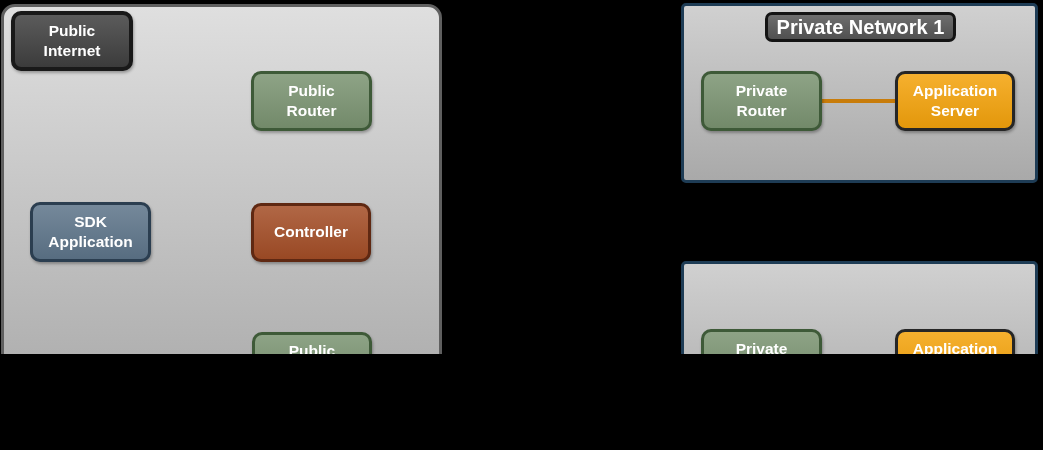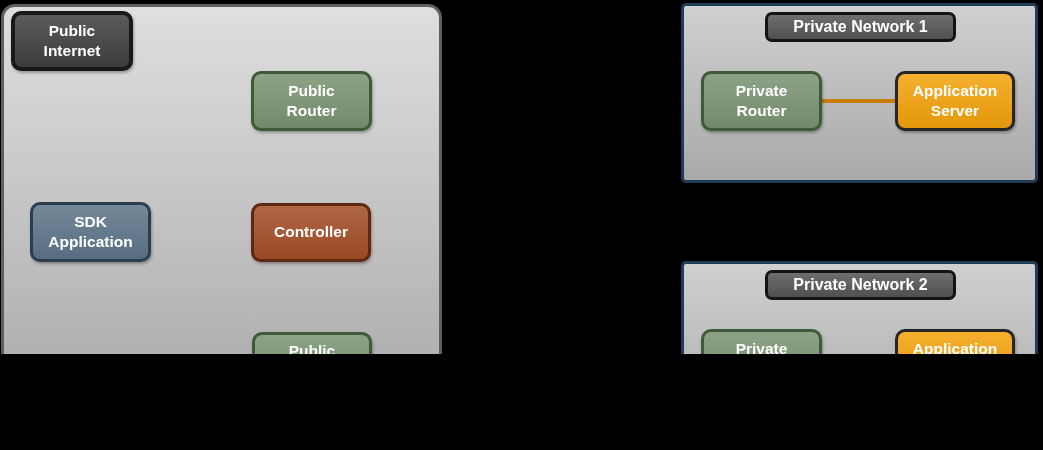--- a/index.html
+++ b/index.html
@@ -82,21 +82,21 @@
     width: 191px; height: 30px;
     box-sizing: border-box;
     background-color: var(--header-fill, #565656);
     border: 3px solid var(--header-border, #141414);
     border-radius: 7px;
     display: flex;
     align-items: center;
     justify-content: center;
     z-index: 1;
   }
-  .net-header .node-label { font-size: 16px; }
+  .net-header .node-label { font-size: 20px; }
   .pos-private-router { left: 17px;  top: 65px; width: 121px; height: 60px; }
   .pos-app-server     { left: 211px; top: 65px; width: 120px; height: 60px; }
   .connector {
     position: absolute;
     left: 136px; top: 93px;
     width: 77px; height: 4px;
     background-color: var(--connector-color, #c87c0a);
     z-index: 0;
   }
 </style>
@@ -136,23 +136,20 @@
       <span class="node-label">Private
 Router</span>
     </div>
     <div class="node orange sheen pos-app-server">
       <span class="node-label">Application
 Server</span>
     </div>
   </section>
 
   <section class="private-network n2">
-    <div class="net-header sheen">
-      <span class="node-label">Private Network 2</span>
-    </div>
     <div class="connector"></div>
     <div class="node green sheen pos-private-router">
       <span class="node-label">Private
 Router</span>
     </div>
     <div class="node orange sheen pos-app-server">
       <span class="node-label">Application
 Server</span>
     </div>
   </section>

